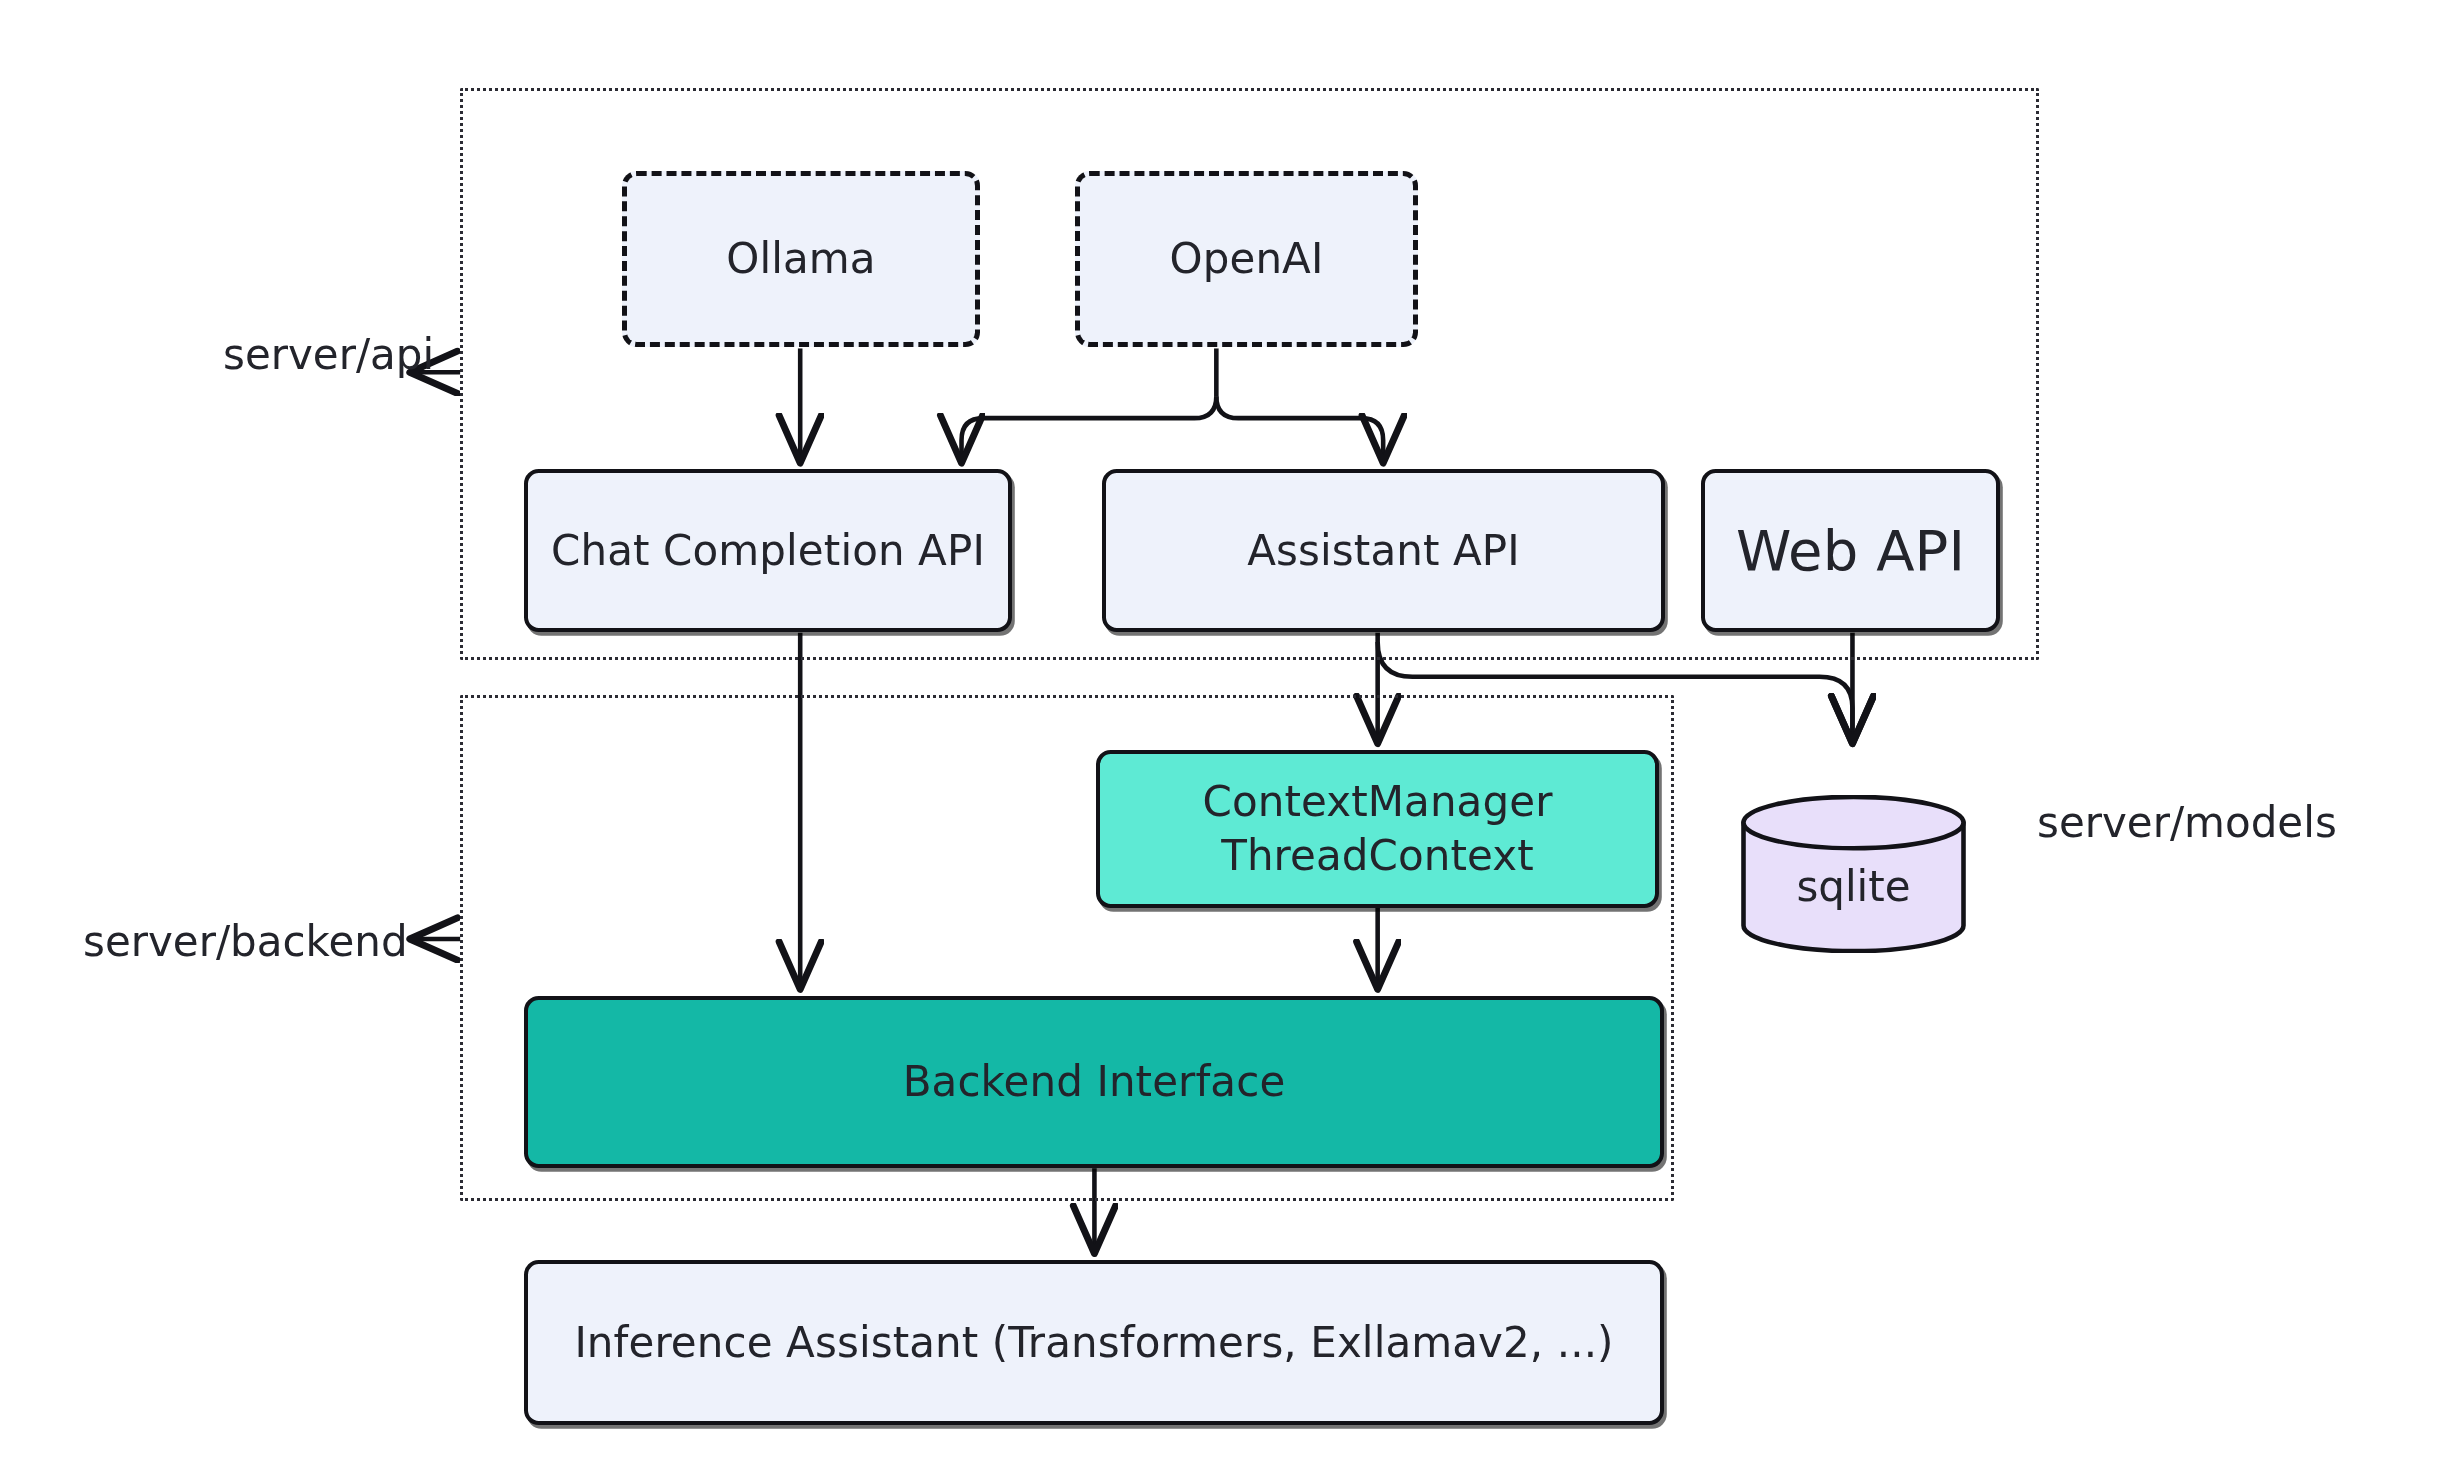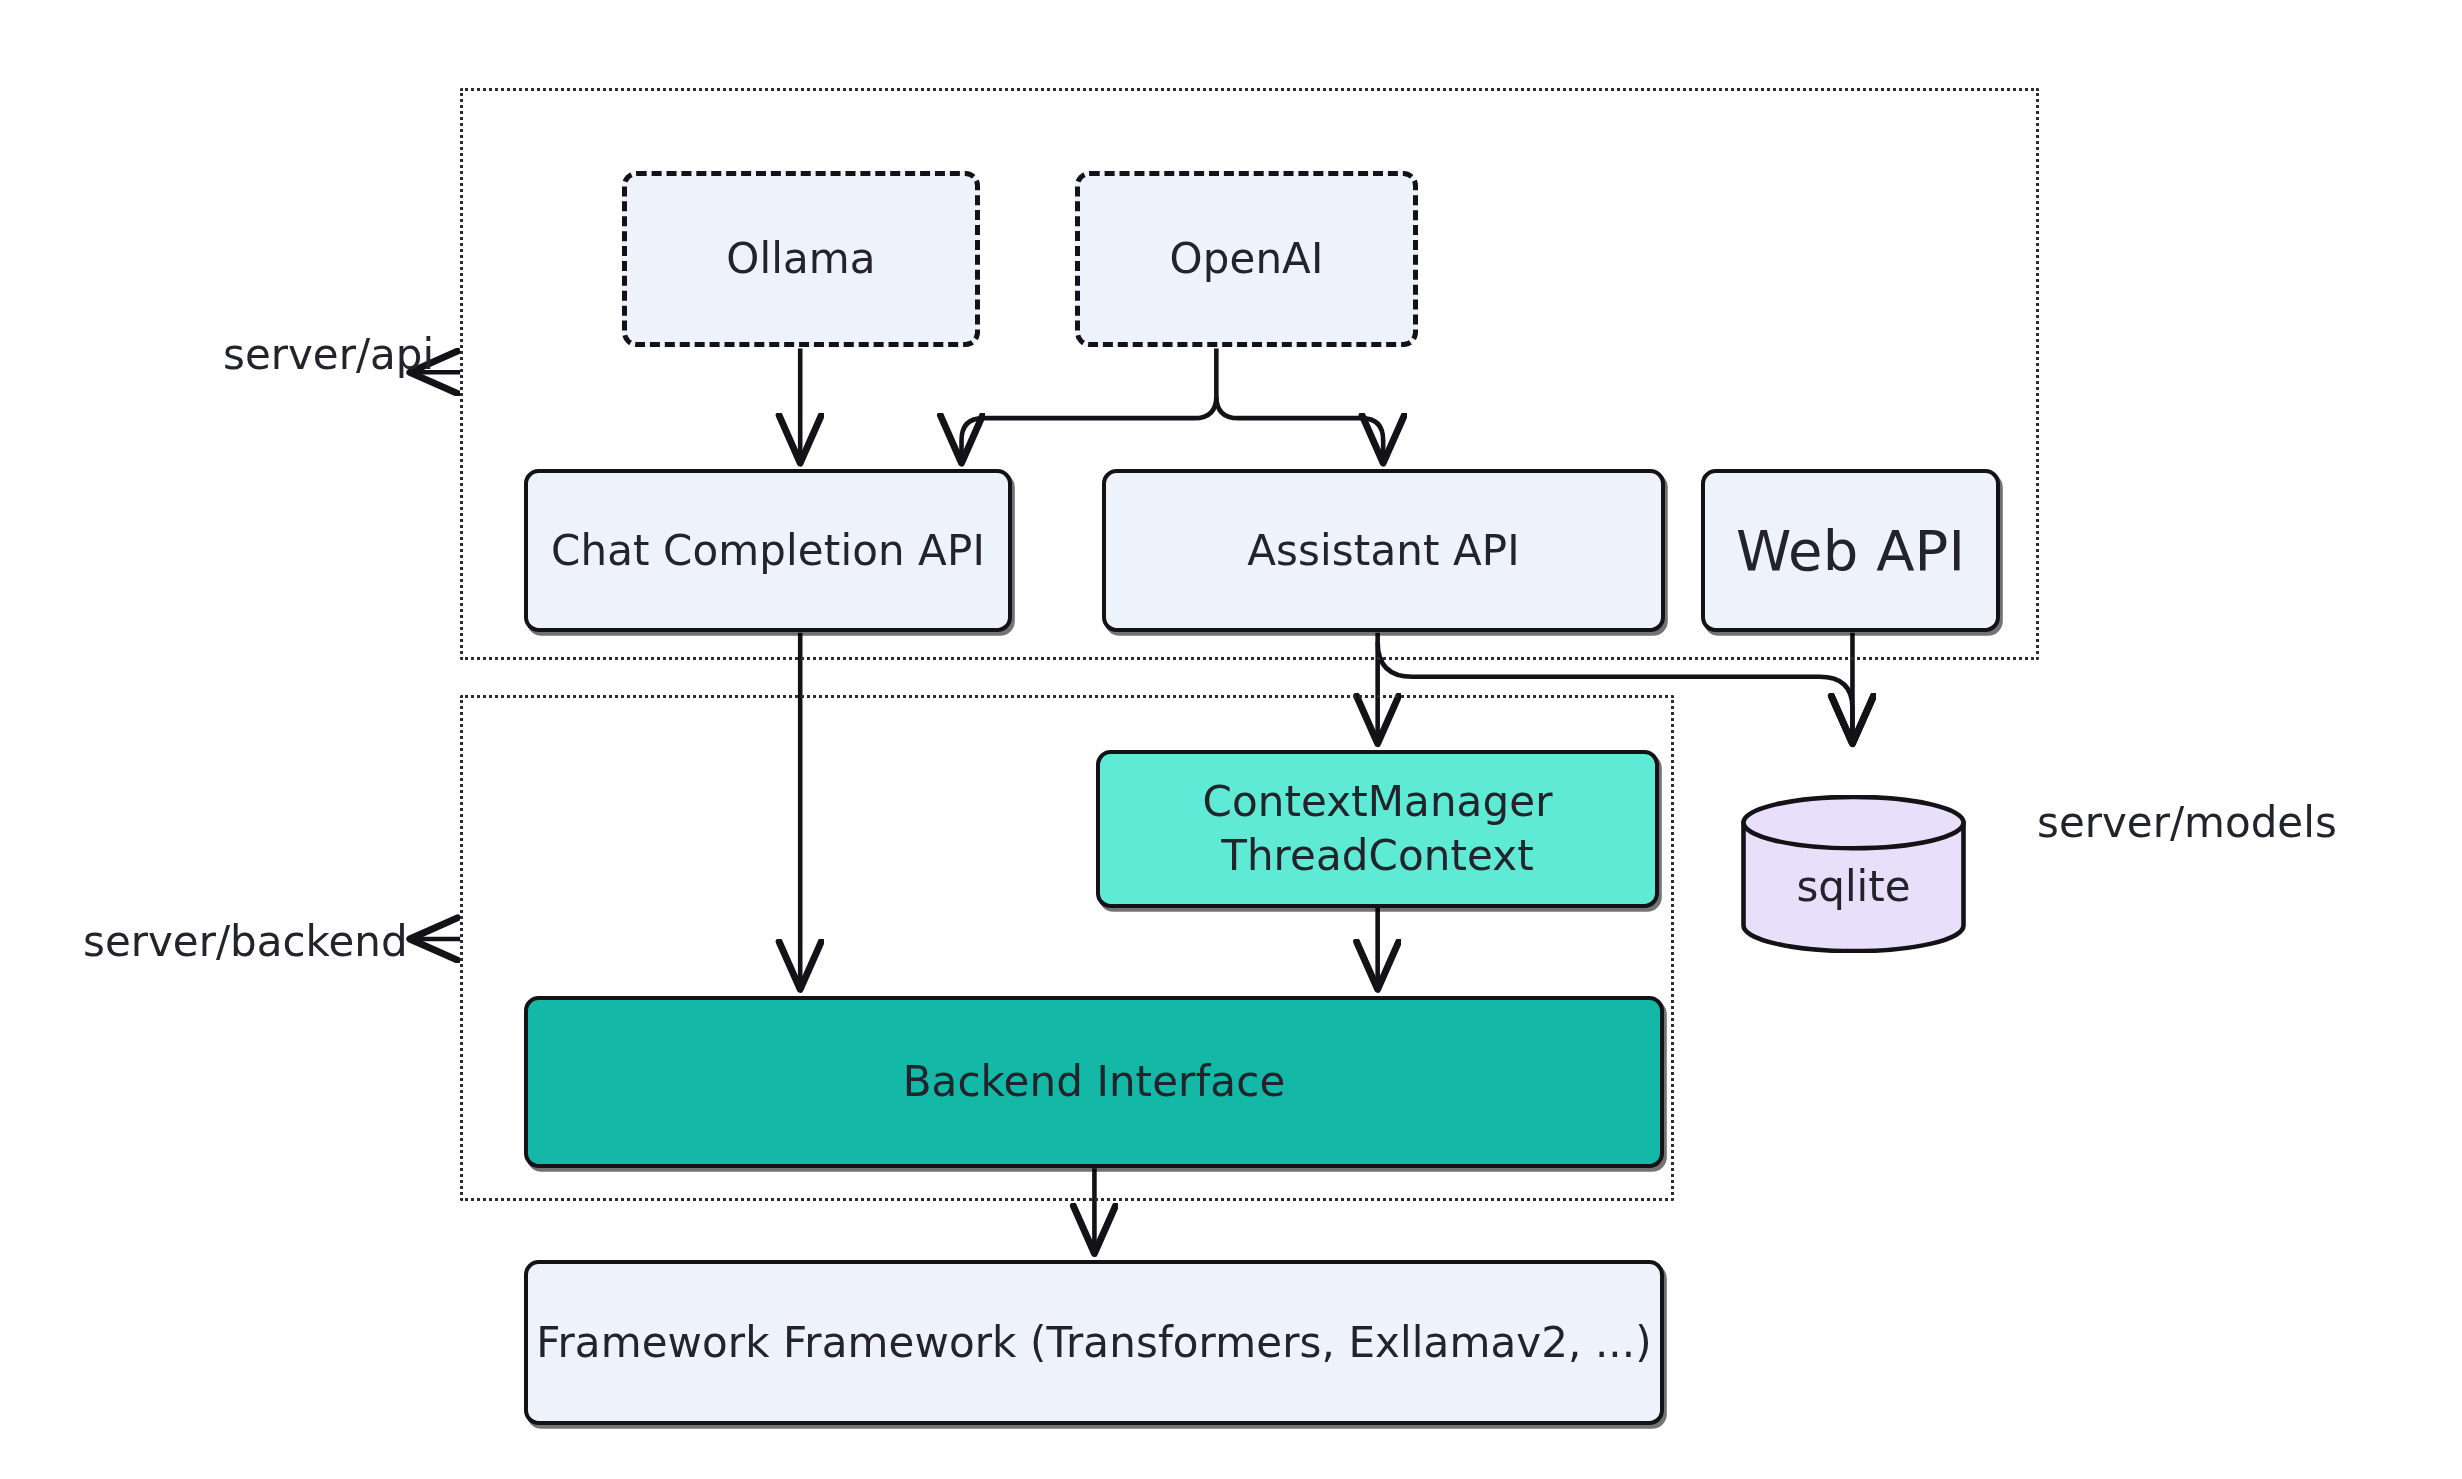--- a/index.html
+++ b/index.html
@@ -183,21 +183,21 @@
       <ellipse cx="126" cy="30" rx="120" ry="28" fill="#e8dffa" stroke="#121217" stroke-width="5"></ellipse>
     </svg>
     <div class="cyl-label">sqlite</div>
   </div>
 
   <div class="node solid fill-yellow" id="node-backend-interface">
     <span>Backend Interface</span>
   </div>
 
   <div class="node solid fill-blue" id="node-inference-framework">
-    <span>Framework Framework (Transformers, Exllamav2, ...)</span>
+    <span>Inference Assistant (Transformers, Exllamav2, ...)</span>
   </div>
 
   <div class="side-label" id="label-server-api">server/api</div>
   <div class="side-label" id="label-server-backend">server/backend</div>
   <div class="side-label" id="label-server-models">server/models</div>
 
 </div>
 
 
 </body></html>

